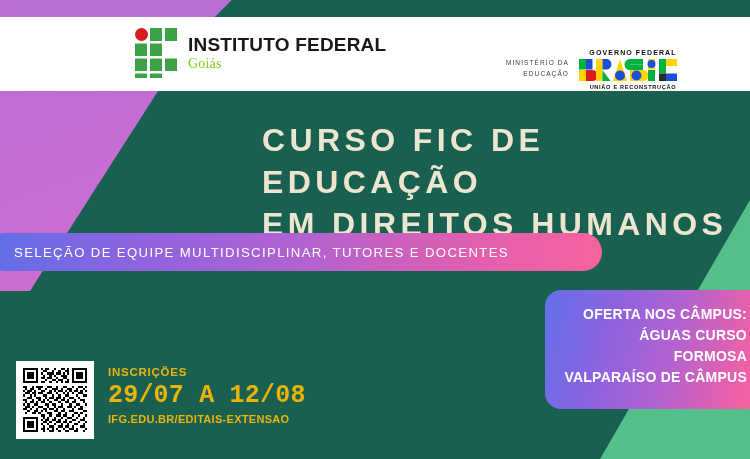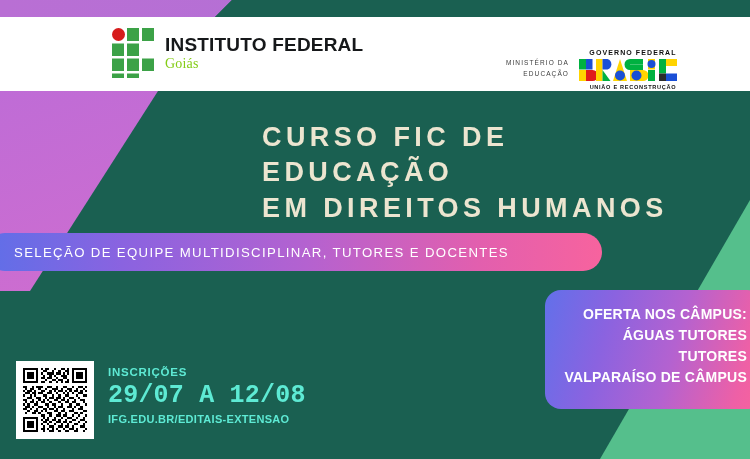--- a/index.html
+++ b/index.html
@@ -51,21 +51,21 @@
     background:#55bf8c;
     clip-path:polygon(190px 20px, 190px 279px, 40px 279px);
   }
 
   
   .header-inner{
     position:absolute;left:0;top:17px;width:750px;height:74px;
     display:flex;align-items:center;
   }
   .if-logo{
-    position:absolute;left:112px;top:11px;
+    position:absolute;left:135px;top:11px;
     display:flex;align-items:center;gap:9px;
   }
   .if-mark{width:44px;height:50px;display:block;}
   .if-words{display:flex;flex-direction:column;justify-content:center;line-height:1;}
   .if-words .l1{
     font-size:19px;font-weight:bold;color:#16181a;letter-spacing:.2px;
   }
   .if-words .l2{
     font-size:14px;color:#84cc16;margin-top:3px;letter-spacing:.2px;
     font-family:"Liberation Serif", serif;
@@ -86,21 +86,21 @@
   .gov-bottom{
     font-size:5.6px;font-weight:bold;letter-spacing:.7px;color:#101010;
     text-align:center;margin-top:2px;
   }
   .brasil-mark{display:block;width:110px;height:24px;}
 
   
   .title{
     position:absolute;left:262px;top:120px;width:470px;
     color:#ece5d0;
-    font-size:27px;font-weight:bold;
+    font-size:32px;font-weight:bold;
     letter-spacing:4.4px;
     line-height:1.31;
     white-space:pre-line;
   }
 
   
   .pill-selection{
     position:absolute;left:-14px;top:233px;
     width:616px;height:38px;border-radius:19px;
     background:linear-gradient(90deg,#5f6fe8 0%,#8a63e0 22%, #b462d0 52%, #e25fae 80%, #f7639e 100%);
@@ -127,21 +127,21 @@
 
   
   .qr-wrap{
     position:absolute;left:16px;top:361px;
     width:78px;height:78px;background:#ffffff;
     display:flex;align-items:center;justify-content:center;
   }
   .qr-wrap svg{display:block;width:64px;height:64px;}
 
   .enroll{
-    position:absolute;left:108px;top:366px;color:#5eead4;
+    position:absolute;left:108px;top:366px;color:#eab308;
   }
   .enroll .lbl{
     font-size:11.5px;font-weight:bold;letter-spacing:.75px;line-height:1.1;
   }
   .enroll .dates{
     font-size:25px;font-weight:bold;letter-spacing:.2px;margin-top:4px;line-height:1.05;font-family:Liberation Mono, monospace;
   }
   .enroll .url{
     font-size:11px;font-weight:bold;letter-spacing:.3px;margin-top:4px;line-height:1.1;
   }
@@ -222,22 +222,22 @@
   <div class="title">CURSO FIC DE
 EDUCAÇÃO
 EM DIREITOS HUMANOS</div>
 
   <div class="pill-selection">
     <span>SELEÇÃO DE EQUIPE MULTIDISCIPLINAR, TUTORES E DOCENTES</span>
   </div>
 
   <div class="campus-box">
     <div>OFERTA NOS CÂMPUS:</div>
-    <div>ÁGUAS TUTORES</div>
-    <div>TUTORES</div>
+    <div>ÁGUAS CURSO</div>
+    <div>FORMOSA</div>
     <div>VALPARAÍSO DE CÂMPUS</div>
   </div>
 
   <div class="qr-wrap">
     <svg viewBox="0 0 29 29" shape-rendering="crispEdges">
       <rect width="29" height="29" fill="#fff"></rect>
       <g fill="#000">
         <rect x="0" y="0" width="7" height="1"></rect>
           <rect x="0" y="6" width="7" height="1"></rect>
         <rect x="0" y="0" width="1" height="7"></rect>

